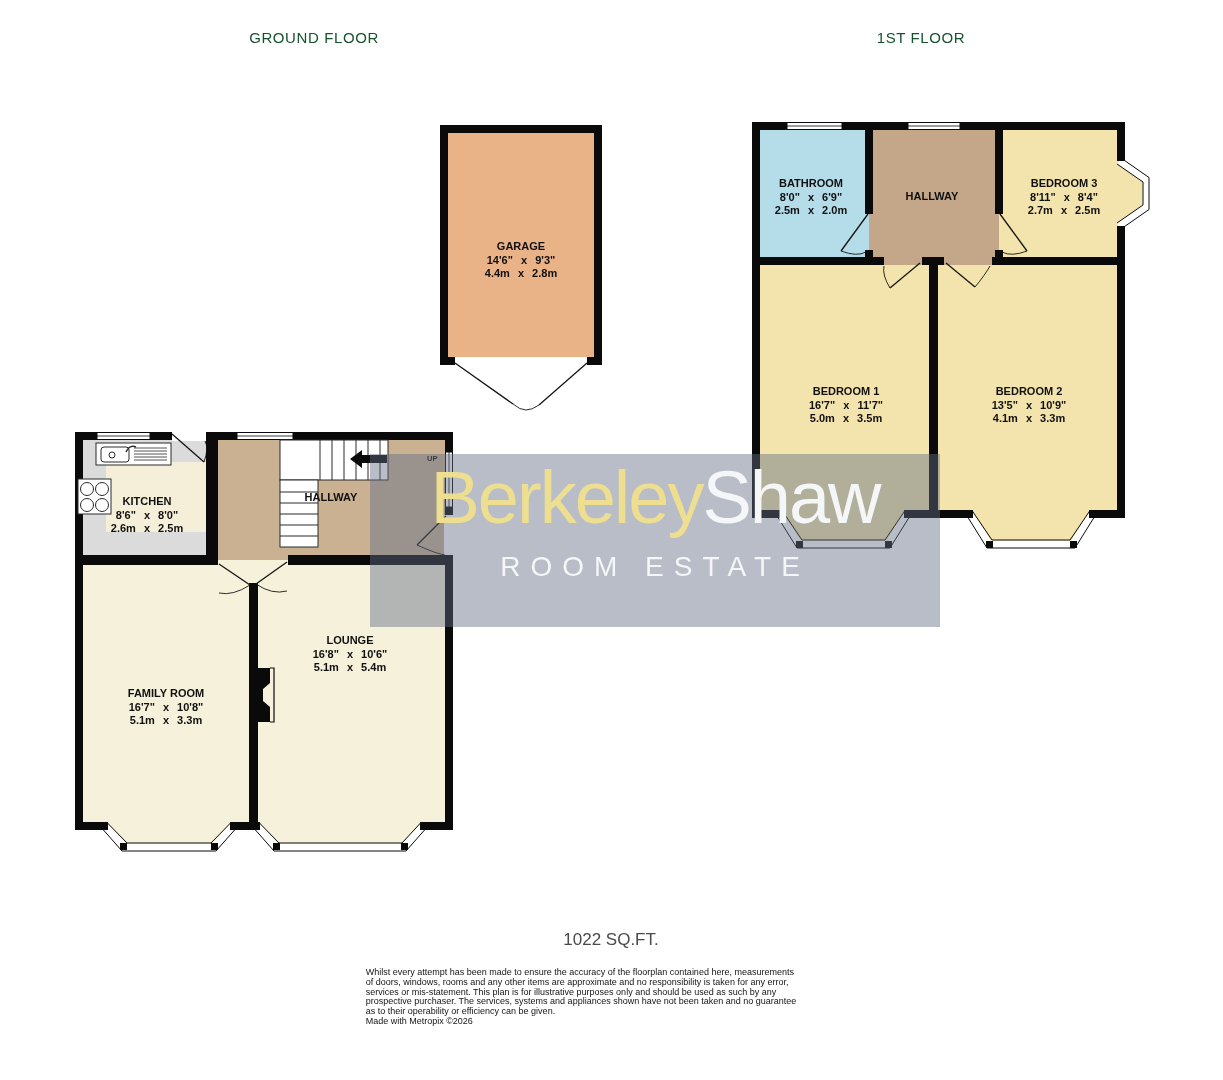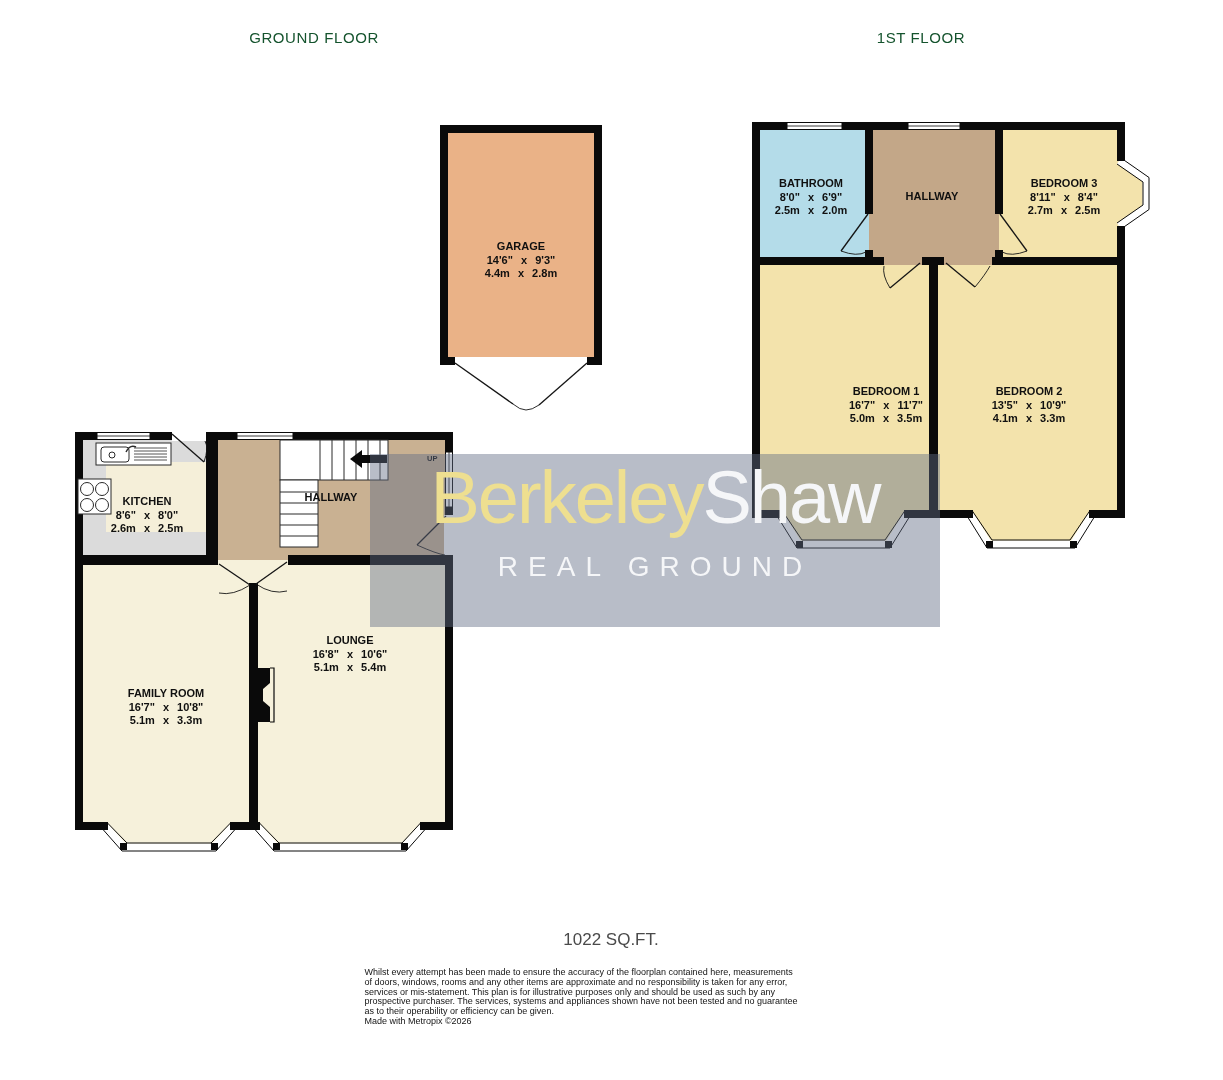--- a/index.html
+++ b/index.html
@@ -298,43 +298,43 @@
   <div class="room-label" style="left:932px; top:190px;">
     <div>HALLWAY</div>
   </div>
 
   <div class="room-label" style="left:1064px; top:177px;">
     <div>BEDROOM 3</div>
     <div class="dim">8'11" x 8'4"</div>
     <div class="dim">2.7m x 2.5m</div>
   </div>
 
-  <div class="room-label" style="left:846px; top:385px;margin-left:40px;">
+  <div class="room-label" style="left:846px; top:385px;">
     <div>BEDROOM 1</div>
     <div class="dim">16'7" x 11'7"</div>
     <div class="dim">5.0m x 3.5m</div>
   </div>
 
   <div class="room-label" style="left:1029px; top:385px;">
     <div>BEDROOM 2</div>
     <div class="dim">13'5" x 10'9"</div>
     <div class="dim">4.1m x 3.3m</div>
   </div>
 
   <div class="up-label" style="left:391px; top:454px;">UP</div>
 
   <div id="watermark">
     <div class="brand"><span class="p1">Berkeley</span><span class="p2">Shaw</span></div>
-    <div class="tagline">REAL GROUND</div>
+    <div class="tagline">ROOM ESTATE</div>
   </div>
 
   <div class="footer-area" style="top:930px;">1022 SQ.FT.</div>
 
   <div id="disclaimer">
     <div>Whilst every attempt has been made to ensure the accuracy of the floorplan contained here, measurements</div>
     <div>of doors, windows, rooms and any other items are approximate and no responsibility is taken for any error,</div>
     <div>services or mis-statement. This plan is for illustrative purposes only and should be used as such by any</div>
-    <div>prospective purchaser. The services, systems and appliances shown have not been tested and no guarantee</div>
+    <div>prospective purchaser. The services, systems and appliances shown have not been taken and no guarantee</div>
     <div>as to their operability or efficiency can be given.</div>
     <div>Made with Metropix ©2026</div>
   </div>
 
 </div>
 
 </body></html>

